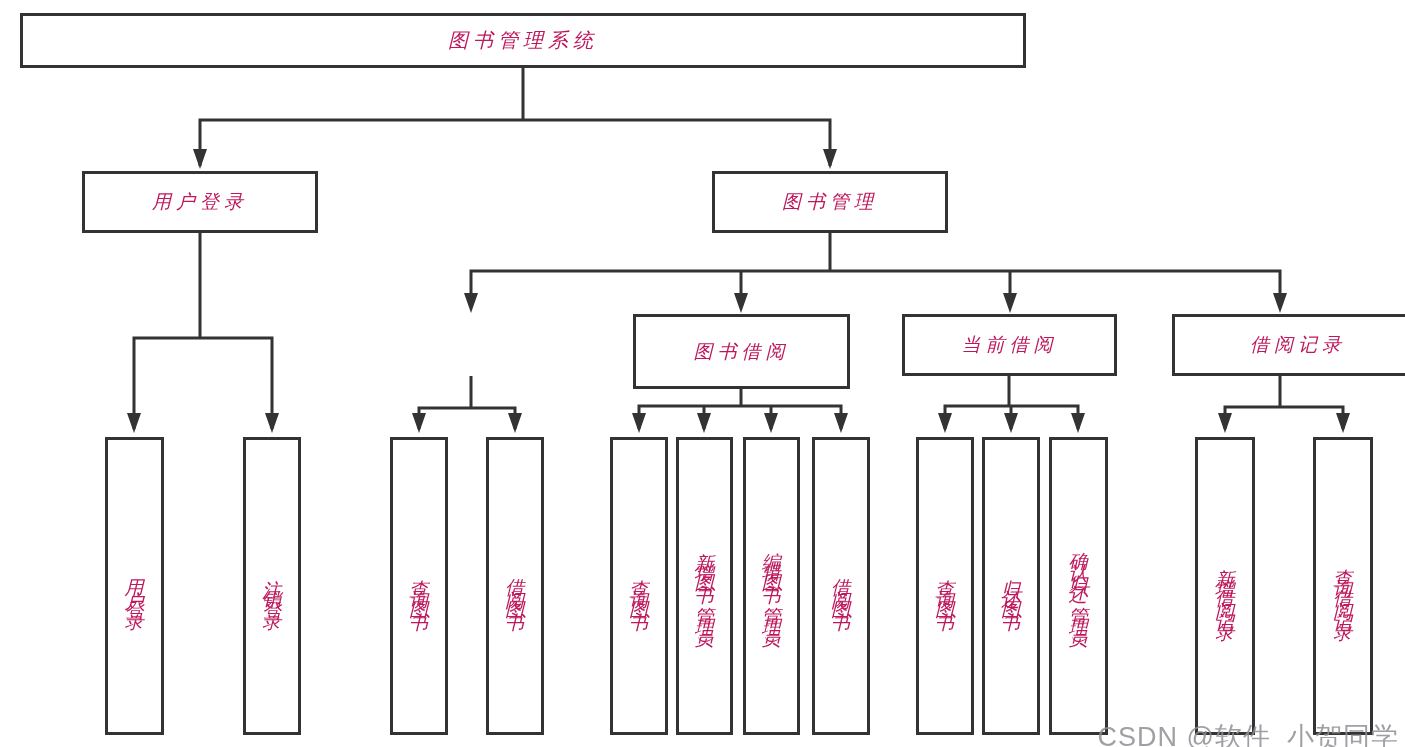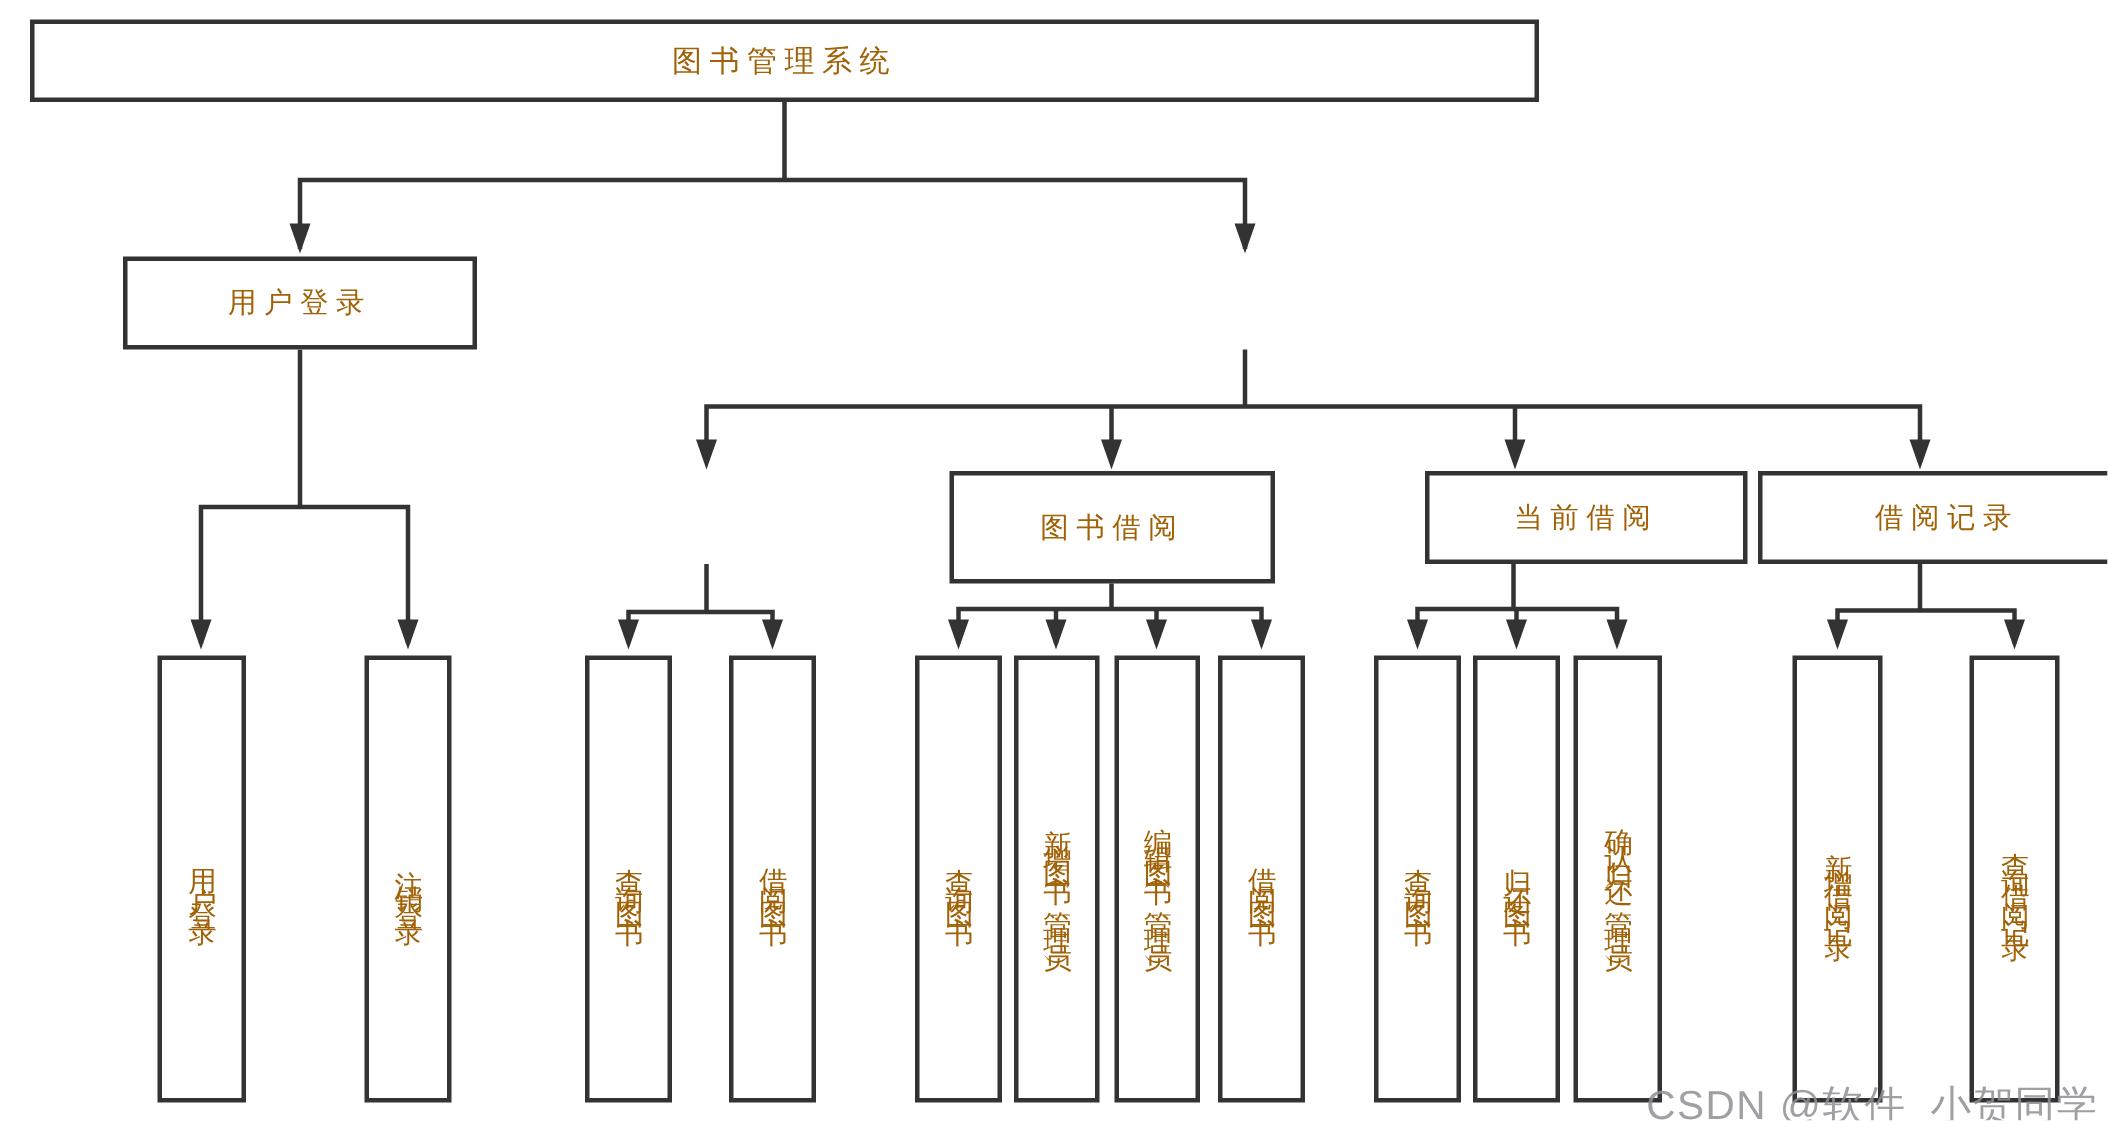--- a/index.html
+++ b/index.html
@@ -17,41 +17,42 @@
     width: 1405px; height: 747px;
   }
   .node {
     position: absolute;
     box-sizing: border-box;
     border: 3px solid #333333;
     background: #ffffff;
     display: flex;
     align-items: center;
     justify-content: center;
-    color: #a16207;
+    color: #be185d;
     text-align: center;
+    font-style: italic;
   }
   .h-label { font-size: 19px; letter-spacing: 5px; white-space: nowrap; }
   .root-label { font-size: 20px; letter-spacing: 5px; white-space: nowrap; }
   .leaf {
     writing-mode: vertical-rl;
     text-orientation: mixed;
     font-size: 19px;
     letter-spacing: 11px;
     line-height: 1;
   }
   
   .n-root { left: 20px; top: 13px; width: 1006px; height: 55px; }
   
   .n-user-login { left: 82px;  top: 171px; width: 236px; height: 62px; }
   .n-book-mgmt { left: 712px; top: 171px; width: 236px; height: 62px; }
   
   .n-new-books { left: 363px;  top: 314px; width: 216px; height: 62px; }
   .n-borrow    { left: 633px;  top: 314px; width: 217px; height: 75px; }
-  .n-current   { left: 902px;  top: 314px; width: 215px; height: 62px; margin-left: 48px; }
+  .n-current   { left: 902px;  top: 314px; width: 215px; height: 62px; }
   .n-records   { left: 1172px; top: 314px; width: 252px; height: 62px; }
   
   .lf { top: 437px; height: 298px; }
   .lf-u1 { left: 105px;  width: 59px; }
   .lf-u2 { left: 243px;  width: 58px; }
   .lf-n1 { left: 390px;  width: 58px; }
   .lf-n2 { left: 486px;  width: 58px; }
   .lf-b1 { left: 610px;  width: 58px; }
   .lf-b2 { left: 676px;  width: 57px; }
   .lf-b3 { left: 743px;  width: 57px; }
@@ -117,20 +118,23 @@
     </g>
   </svg>
 
   <div class="node n-root">
     <span class="root-label">图书管理系统</span>
   </div>
 
   <div class="node n-user-login">
     <span class="h-label">用户登录</span>
   </div>
+  <div class="node n-book-mgmt">
+    <span class="h-label">图书管理</span>
+  </div>
 
   <div class="node n-borrow">
     <span class="h-label">图书借阅</span>
   </div>
   <div class="node n-current">
     <span class="h-label">当前借阅</span>
   </div>
   <div class="node n-records">
     <span class="h-label">借阅记录</span>
   </div>

